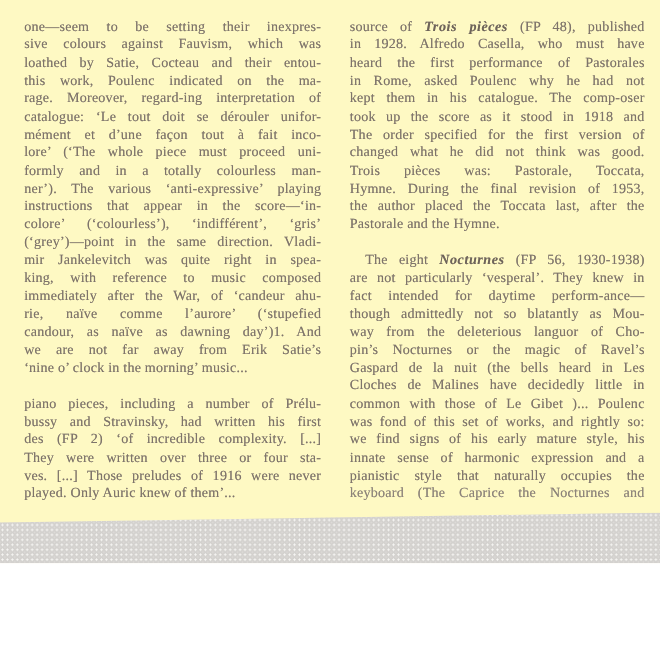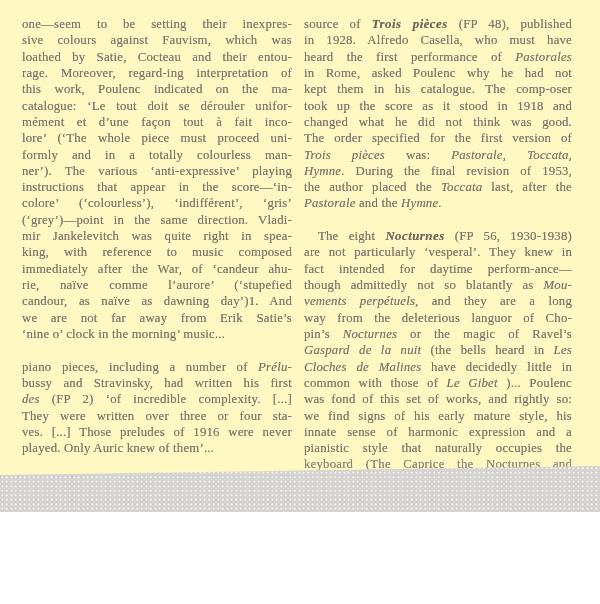--- a/index.html
+++ b/index.html
@@ -14,32 +14,32 @@
     position:absolute;
     top:16px;
     color:#7e746b;
     font-size:12.8px;
     line-height:16.32px;
     letter-spacing:0.2px;
     text-shadow:0 0 0.6px rgba(126,116,107,0.65);
     z-index:1;
   }
   .col-left{left:22px;width:270px;}
-  .col-right{left:304px;width:268px;}
+  .col-right{left:318px;width:268px;}
   .line{
     height:16.32px;
     white-space:nowrap;
     text-align:justify;
     text-align-last:justify;
   }
   .line.nj{text-align-last:left;}
   .line.ind{text-indent:14px;}
   .line.blank{height:16.32px;}
   .line.ghost{color:#8d847b;}
-  span.i{font-style:italic;}
+  span.i{}
   span.bi{font-style:italic;font-weight:bold;color:#6e645a;letter-spacing:0.5px;}
   
   .overlay{
     position:absolute;
     left:0;top:466px;
     width:600px;height:138px;
     z-index:5;
     clip-path:polygon(0 9px,100% 0,100% 100%,0 100%);
     background-color:#d3d1ce;
     background-image:
@@ -50,22 +50,22 @@
   }
 </style>
 </head>
 <body>
 
 <div class="page">
   <div class="col col-left">
       <div class="line"><span>one—seem to be setting their inexpres-</span></div>
       <div class="line"><span>sive colours against Fauvism, which was</span></div>
       <div class="line"><span>loathed by Satie, Cocteau and their entou-</span></div>
+      <div class="line"><span>this work, Poulenc indicated on the ma-</span></div>
       <div class="line"><span>rage. Moreover, regard-ing interpretation of</span></div>
-      <div class="line"><span>this work, Poulenc indicated on the ma-</span></div>
       <div class="line"><span>catalogue: ‘Le tout doit se dérouler unifor-</span></div>
       <div class="line"><span>mément et d’une façon tout à fait inco-</span></div>
       <div class="line"><span>lore’ (‘The whole piece must proceed uni-</span></div>
       <div class="line"><span>formly and in a totally colourless man-</span></div>
       <div class="line"><span>ner’). The various ‘anti-expressive’ playing</span></div>
       <div class="line"><span>instructions that appear in the score—‘in-</span></div>
       <div class="line"><span>colore’ (‘colourless’), ‘indifférent’, ‘gris’</span></div>
       <div class="line"><span>(‘grey’)—point in the same direction. Vladi-</span></div>
       <div class="line"><span>mir Jankelevitch was quite right in spea-</span></div>
       <div class="line"><span>king, with reference to music composed</span></div>
@@ -82,32 +82,31 @@
       <div class="line"><span>ves. [...] Those preludes of 1916 were never</span></div>
       <div class="line nj"><span>played. Only Auric knew of them’...</span></div>
     </div>
   <div class="col col-right">
       <div class="line"><span>source of </span><span class="bi">Trois pièces</span><span> (FP 48), published</span></div>
       <div class="line"><span>in 1928. Alfredo Casella, who must have</span></div>
       <div class="line"><span>heard the first performance of </span><span class="i">Pastorales</span></div>
       <div class="line"><span>in Rome, asked Poulenc why he had not</span></div>
       <div class="line"><span>kept them in his catalogue. The comp-oser</span></div>
       <div class="line"><span>took up the score as it stood in 1918 and</span></div>
+      <div class="line"><span>The order specified for the first version of</span></div>
       <div class="line"><span>changed what he did not think was good.</span></div>
-      <div class="line"><span>The order specified for the first version of</span></div>
       <div class="line"><span class="i">Trois pièces</span><span> was: </span><span class="i">Pastorale</span><span>, </span><span class="i">Toccata</span><span>,</span></div>
       <div class="line"><span class="i">Hymne</span><span>. During the final revision of 1953,</span></div>
       <div class="line"><span>the author placed the </span><span class="i">Toccata</span><span> last, after the</span></div>
       <div class="line nj"><span class="i">Pastorale</span><span> and the </span><span class="i">Hymne</span><span>.</span></div>
       <div class="line blank"></div>
       <div class="line ind"><span>The eight </span><span class="bi">Nocturnes</span><span> (FP 56, 1930-1938)</span></div>
       <div class="line"><span>are not particularly ‘vesperal’. They knew in</span></div>
       <div class="line"><span>fact intended for daytime perform-ance—</span></div>
       <div class="line"><span>though admittedly not so blatantly as </span><span class="i">Mou-</span></div>
-      <div class="line"><span class="i">vements perpétuels</span><span>, and they are a long</span></div>
       <div class="line"><span>way from the deleterious languor of Cho-</span></div>
       <div class="line"><span>pin’s </span><span class="i">Nocturnes</span><span> or the magic of Ravel’s</span></div>
       <div class="line"><span class="i">Gaspard de la nuit</span><span> (the bells heard in </span><span class="i">Les</span></div>
       <div class="line"><span class="i">Cloches de Malines</span><span> have decidedly little in</span></div>
       <div class="line"><span>common with those of </span><span class="i">Le Gibet</span><span> )... Poulenc</span></div>
       <div class="line"><span>was fond of this set of works, and rightly so:</span></div>
       <div class="line"><span>we find signs of his early mature style, his</span></div>
       <div class="line"><span>innate sense of harmonic expression and a</span></div>
       <div class="line"><span>pianistic style that naturally occupies the</span></div>
       <div class="line ghost"><span>keyboard (The Caprice the Nocturnes and</span></div>

